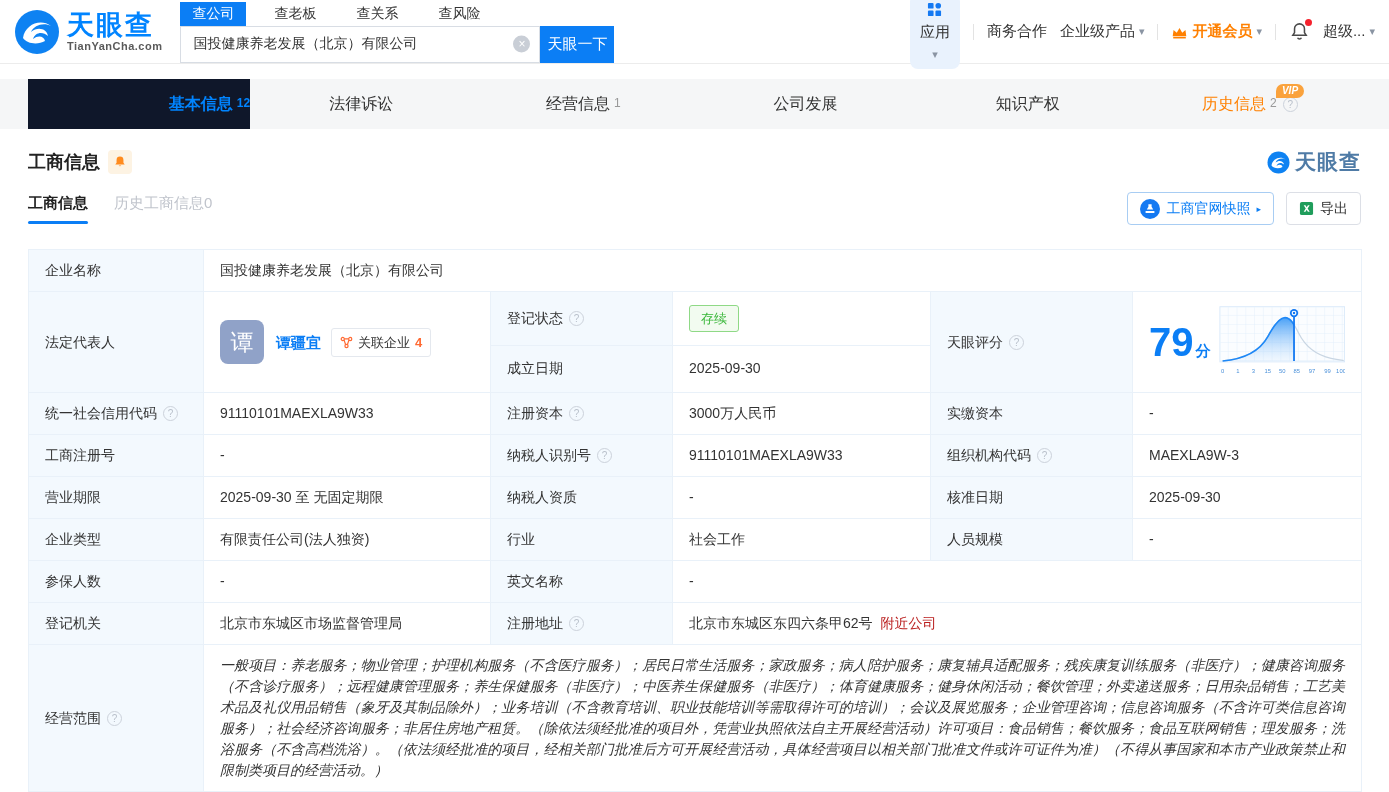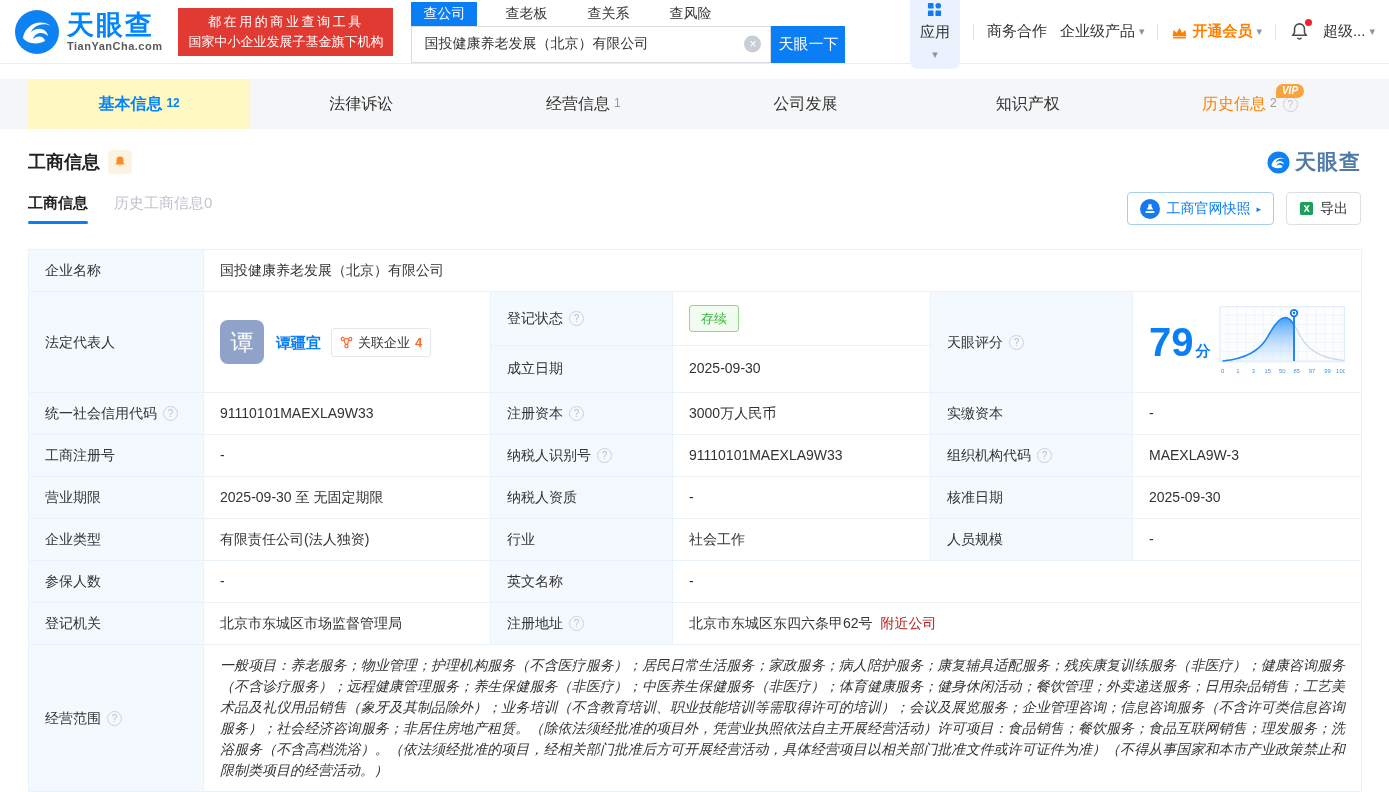--- a/index.html
+++ b/index.html
@@ -31,21 +31,21 @@
   .vdiv { width:1px; height:16px; background:#e3e3e3; }
   .nav-link { color:#333; cursor:pointer; display:flex; align-items:center; gap:4px; text-decoration:none; }
   .nav-link.vip { color:#ff8000; font-weight:bold; }
   .bell-wrap { position:relative; cursor:pointer; display:flex; }
   .red-dot { position:absolute; top:-2px; right:-2px; width:7px; height:7px; border-radius:50%; background:#f5222d; }
 
   
   .main-tabs { margin-top:15px; height:50px; background:#f5f6f7; display:flex; padding:0 28px; }
   .mtab { flex:1; display:flex; align-items:center; justify-content:center; font-size:16px; color:#333; cursor:pointer; position:relative; }
   .mtab .cnt { font-size:12px; color:#999; margin-left:4px; position:relative; top:-1px; }
-  .mtab.active { background:#fef9c3; color:#0084ff; font-weight:bold; }
+  .mtab.active { background:#0f172a; color:#0084ff; font-weight:bold;justify-content:flex-end; }
   .mtab.active .cnt { color:#0084ff; }
   .mtab.orange { color:#ff8000; }
   .vip-badge { position:absolute; top:5px; left:calc(50% + 26px); background:#faa23c; color:#fff; font-size:10px; font-weight:bold;
     font-style:italic; padding:1px 6px 2px; border-radius:7px 7px 7px 0; line-height:1.1; }
   .q { display:inline-flex; width:15px; height:15px; border-radius:50%; border:1px solid #ccd2db; color:#b9c0cb; font-size:10px;
     align-items:center; justify-content:center; margin-left:6px; vertical-align:1px; cursor:pointer; flex:none; }
 
   
   .content { padding:0 28px; }
   .section-head { margin-top:19px; display:flex; align-items:center; }
@@ -94,24 +94,20 @@
     <svg viewBox="0 0 46 46" width="46" height="46">
       <circle cx="23" cy="23" r="22" fill="#0e82f2"></circle>
       <path d="M9 29 C11 15 27 9 37 17 C30 13 20 16 17 23 C24 17 33 20 34 27 C29 22 21 23 19 30 C24 26 30 27 31 32 C24 36 13 35 9 29 Z" fill="#fff"></path>
     </svg>
     <div>
       <div class="logo-cn">天眼查</div>
       <div class="logo-en">TianYanCha.com</div>
     </div>
   </div>
 
-  <div class="slogan">
-    <div class="slogan-l1">都在用的商业查询工具</div>
-    <div>国家中小企业发展子基金旗下机构</div>
-  </div>
 
   <div class="search-area">
     <div class="search-tabs">
       <span class="stab active">查公司</span>
       <span class="stab">查老板</span>
       <span class="stab">查关系</span>
       <span class="stab">查风险</span>
     </div>
     <div class="search-row">
       <div class="search-box">

